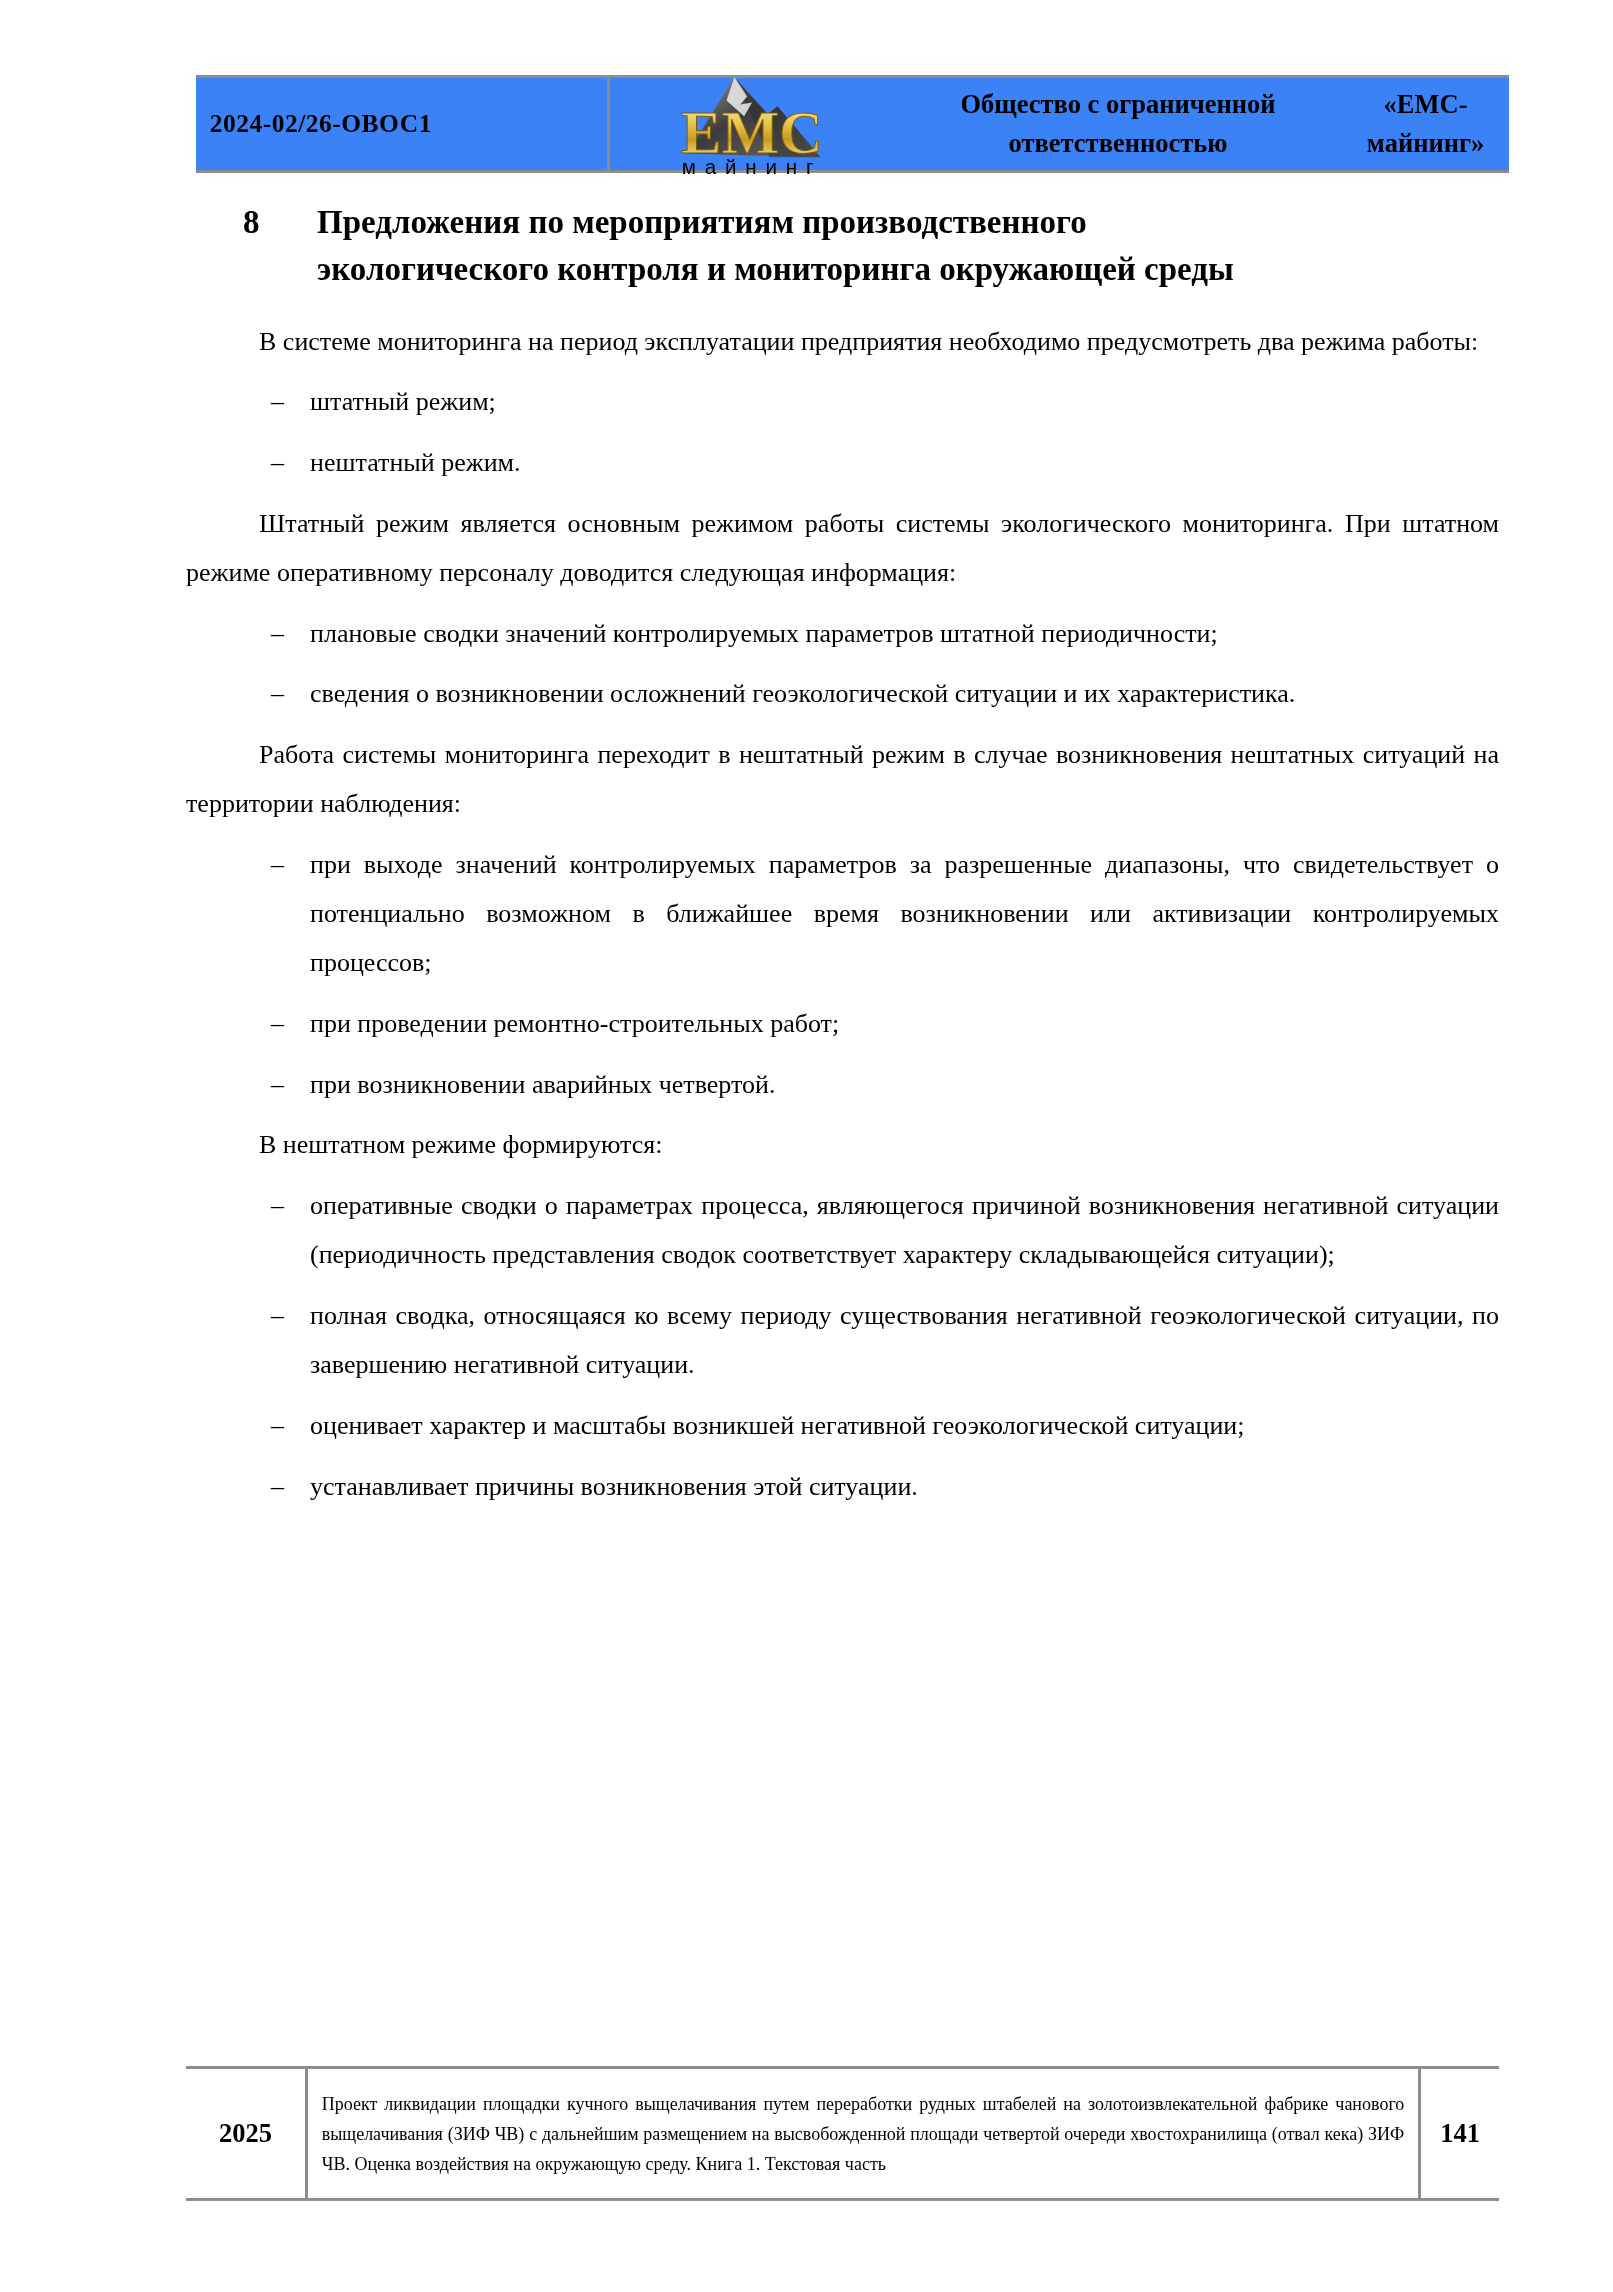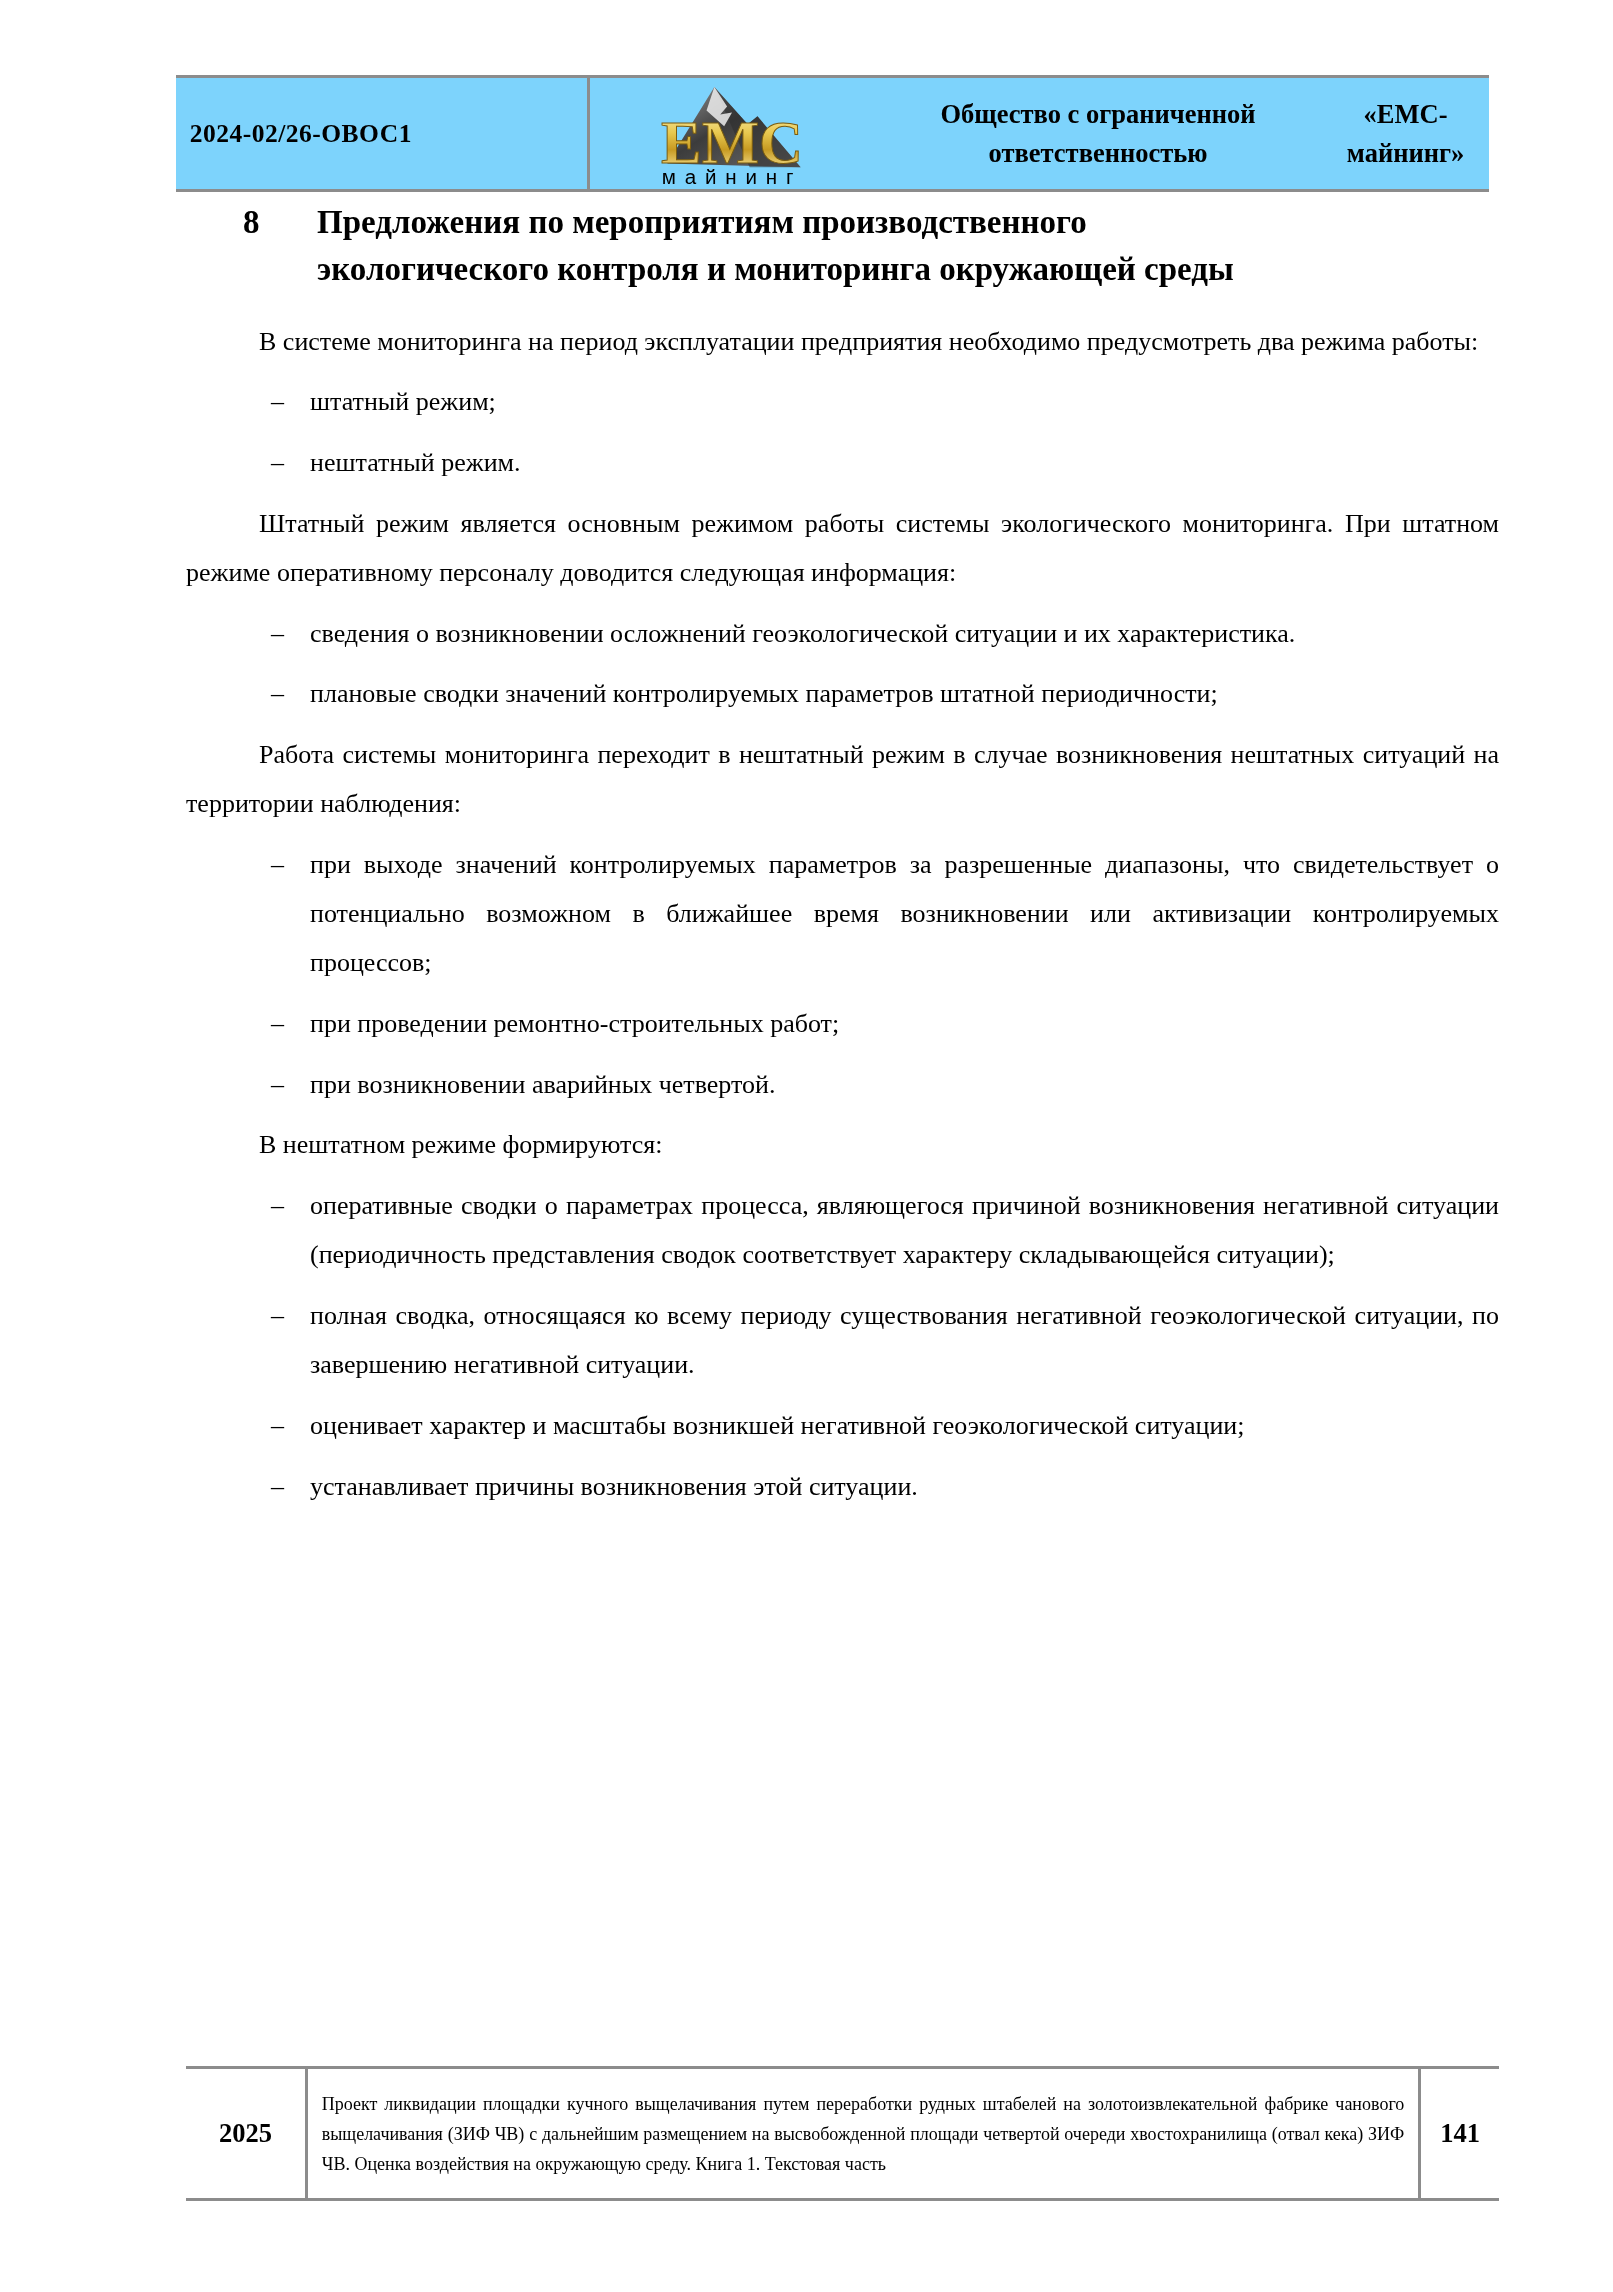--- a/index.html
+++ b/index.html
@@ -8,25 +8,25 @@
     position:relative;
     width:1613px; height:2293px;
     background:#ffffff;
     font-family:"Liberation Serif", serif;
     color:#000000;
     overflow:hidden;
   }
 
   
   .header-table {
-    position:absolute; left:176px; top:75px;
-    width:1313px; height:117px;
+    position:absolute; left:196px; top:75px;
+    width:1313px; height:98px;
     border-top:3.9px solid #8c8c8c;
     border-bottom:3.9px solid #8c8c8c;
-    display:flex; background:#7dd3fc;
+    display:flex; background:#3b82f6;
   }
   .h-cell-doc {
     width:414px; border-right:3.9px solid #8c8c8c;
     display:flex; align-items:center;
     padding-left:13.7px;
     font-weight:bold; font-size:25.5px; letter-spacing:0.5px;
   }
   .h-cell-logo {
     width:284px;
     display:flex; align-items:center; justify-content:center;
@@ -120,23 +120,23 @@
     <div class="body-text">
 
       <p class="para">В системе мониторинга на период эксплуатации предприятия необходимо преду­смотреть два режима работы:</p>
 
       <div class="li"><span class="dash">–</span><span>штатный режим;</span></div>
 
       <div class="li"><span class="dash">–</span><span>нештатный режим.</span></div>
 
       <p class="para">Штатный режим является основным режимом работы системы экологического мониторинга. При штатном режиме оперативному персоналу доводится следующая информация:</p>
 
+      <div class="li"><span class="dash">–</span><span>плановые сводки значений контролируемых параметров штатной периодичности;</span></div>
+
       <div class="li"><span class="dash">–</span><span>сведения о возникновении осложнений геоэкологической ситуации и их характеристика.</span></div>
-
-      <div class="li"><span class="dash">–</span><span>плановые сводки значений контролируемых параметров штатной периодичности;</span></div>
 
       <p class="para">Работа системы мониторинга переходит в нештатный режим в случае возникно­вения нештатных ситуаций на территории наблюдения:</p>
 
       <div class="li"><span class="dash">–</span><span>при выходе значений контролируемых параметров за разрешенные диапазоны, что свидетельствует о потенциально возможном в ближайшее время возникновении или активизации контролируемых процессов;</span></div>
 
       <div class="li"><span class="dash">–</span><span>при проведении ремонтно-строительных работ;</span></div>
 
       <div class="li"><span class="dash">–</span><span>при возникновении аварийных четвертой.</span></div>
 
       <p class="para">В нештатном режиме формируются:</p>

